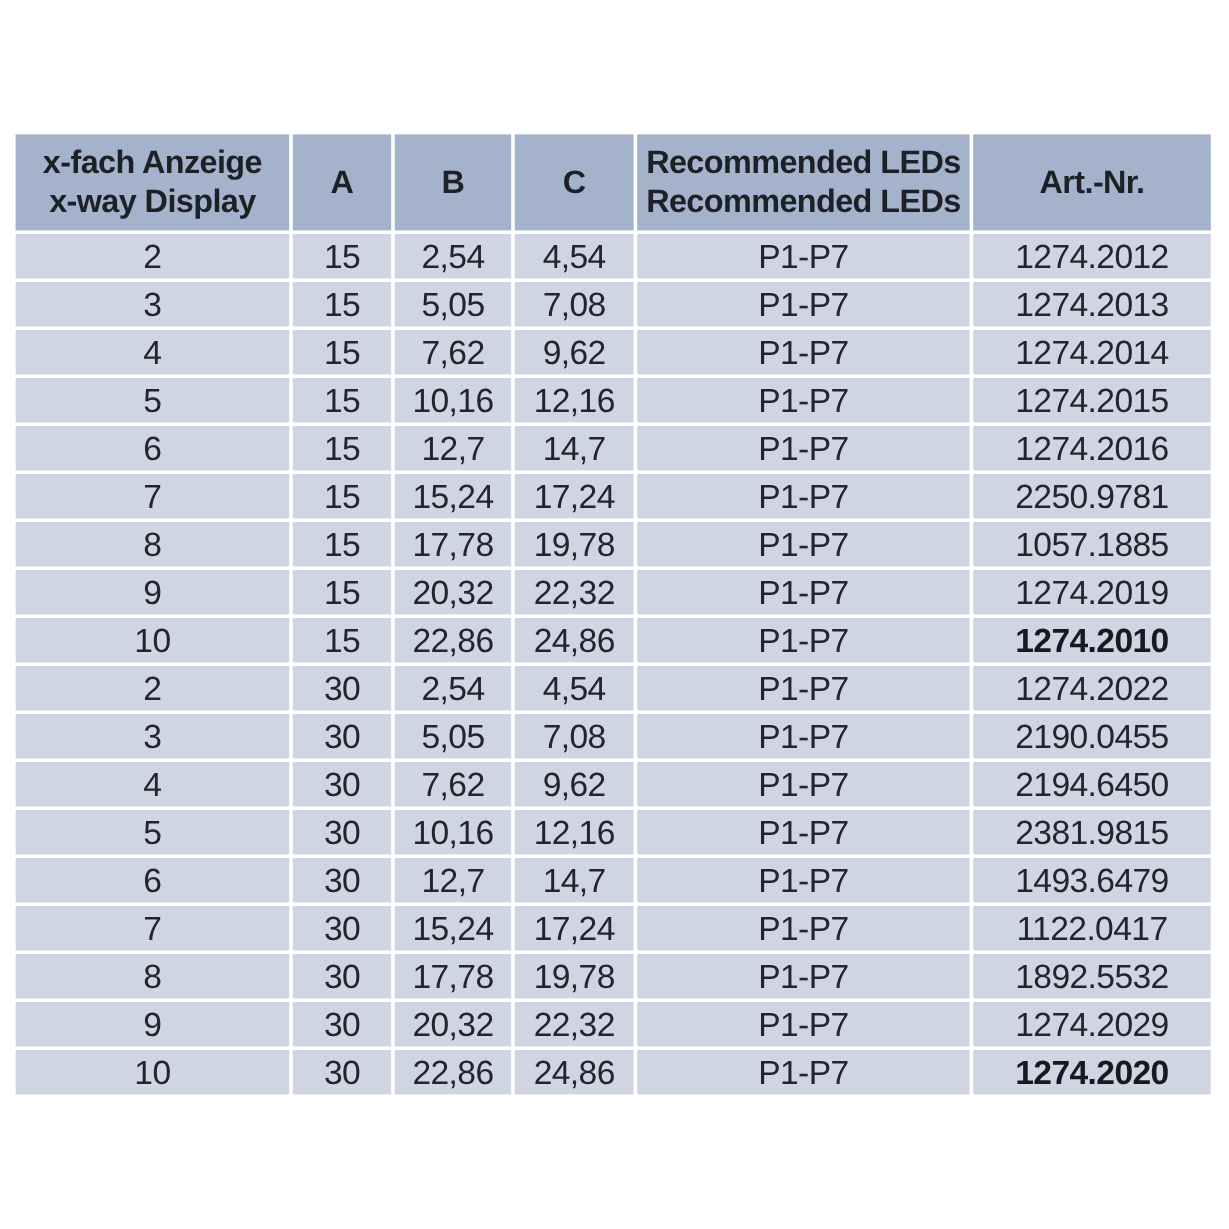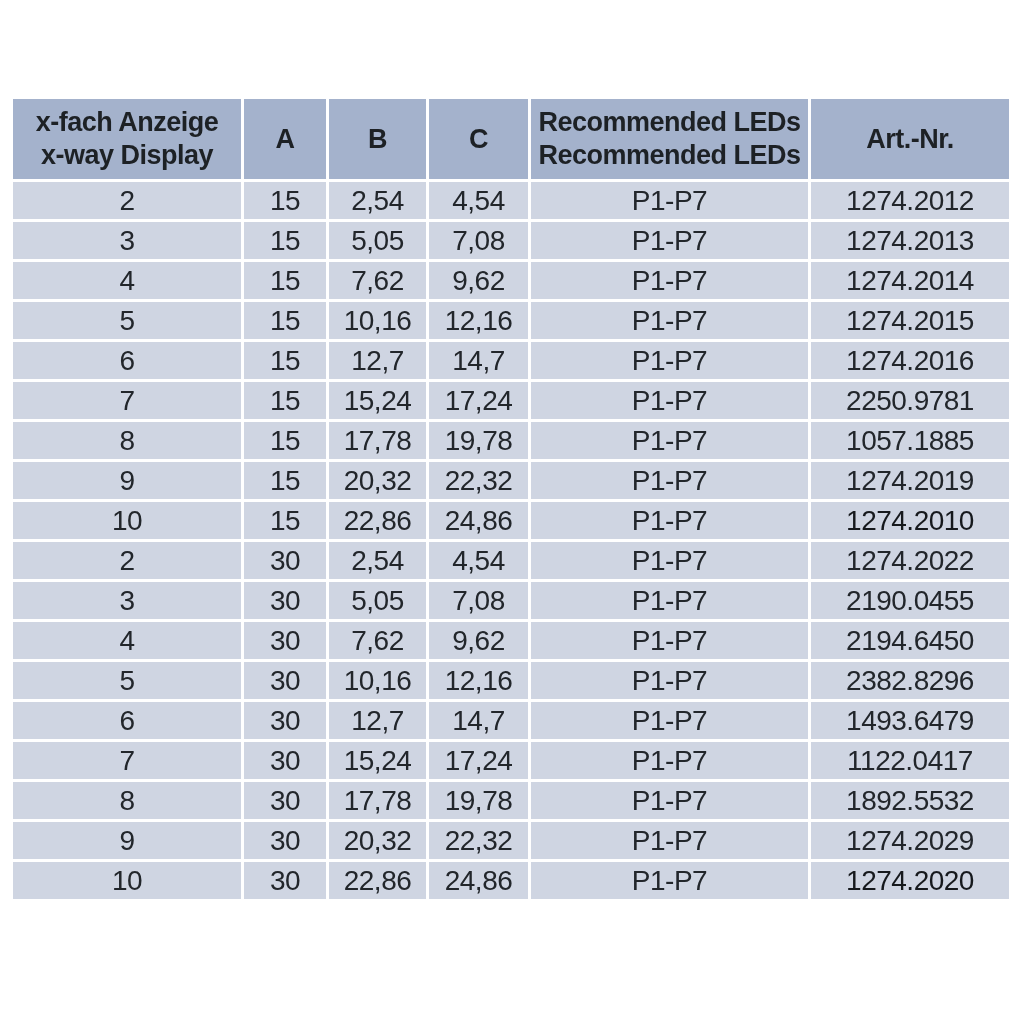--- a/index.html
+++ b/index.html
@@ -6,21 +6,21 @@
   html, body {
     margin: 0; padding: 0;
     width: 1024px; height: 1024px;
     background: #ffffff;
     font-family: "Liberation Sans", sans-serif;
     color: #1d2125;
   }
   .table-wrap {
     position: absolute;
     left: 10px;
-    top: 96px;
+    top: 109px;
   }
   table.product-table {
     border-collapse: separate;
     border-spacing: 3px;
     table-layout: fixed;
   }
   th, td {
     padding: 0;
     text-align: center;
     vertical-align: middle;
@@ -36,21 +36,21 @@
     color: #1d2125;
   }
   td {
     background: #cfd5e2;
     height: 37px;
     font-size: 28px;
     font-weight: normal;
     color: #22262b;
   }
   td.art-bold {
-    font-weight: normal;
+    font-weight: bold;
     color: #16191d;
   }
   .hdr-line { display: block; }
 </style>
 </head>
 <body>
 
 <div class="table-wrap">
   <table class="product-table">
     <colgroup>
@@ -181,21 +181,21 @@
           <td>9,62</td>
           <td>P1-P7</td>
           <td>2194.6450</td>
         </tr>
         <tr>
           <td>5</td>
           <td>30</td>
           <td>10,16</td>
           <td>12,16</td>
           <td>P1-P7</td>
-          <td>2382.8296</td>
+          <td>2381.9815</td>
         </tr>
         <tr>
           <td>6</td>
           <td>30</td>
           <td>12,7</td>
           <td>14,7</td>
           <td>P1-P7</td>
           <td>1493.6479</td>
         </tr>
         <tr>

